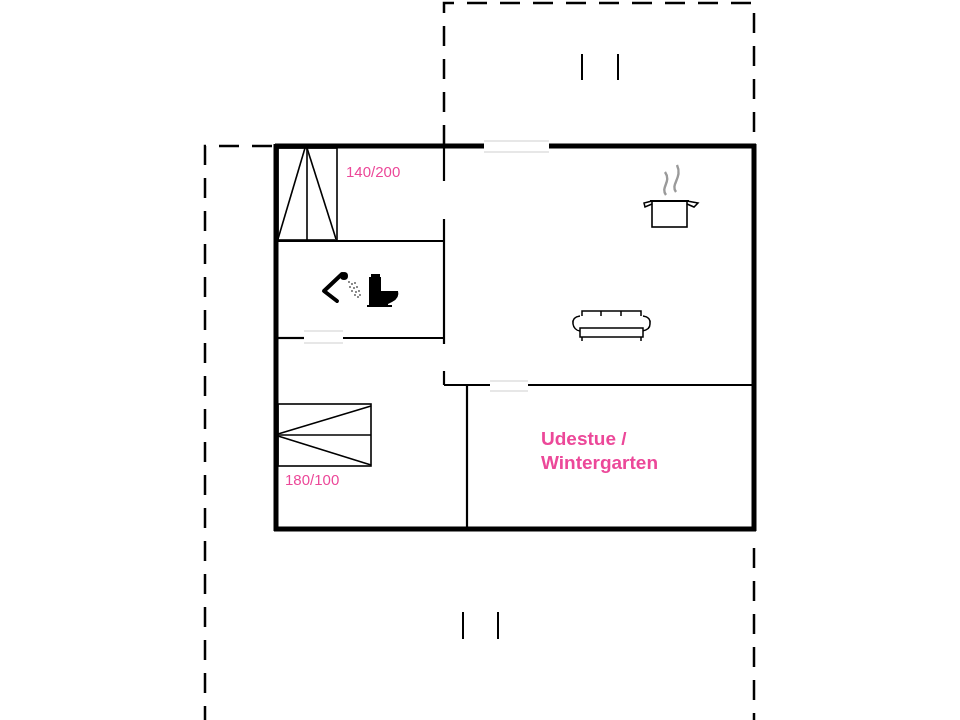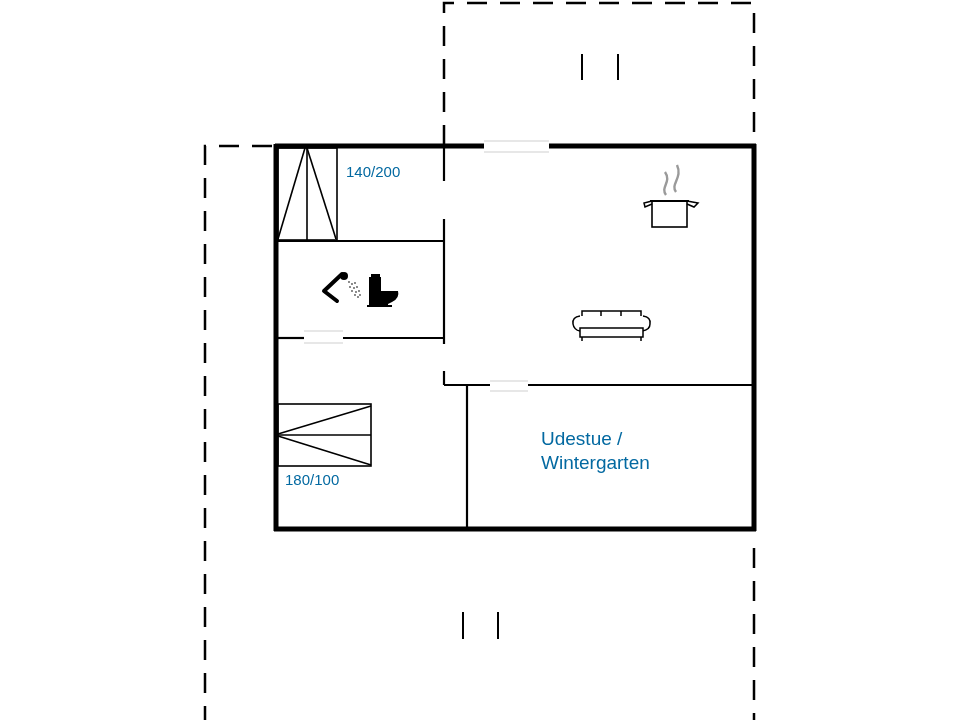--- a/index.html
+++ b/index.html
@@ -1,19 +1,19 @@
 <!DOCTYPE html>
 <html><head>
 <meta charset="utf-8">
 <style>
   html, body { margin: 0; padding: 0; background: #ffffff; }
   body { width: 960px; height: 720px; position: relative; overflow: hidden;
          font-family: "Liberation Sans", sans-serif; }
   svg.plan { position: absolute; left: 0; top: 0; }
-  .lbl { position: absolute; color: #0369a1; white-space: nowrap; font-family: "Liberation Sans", sans-serif; }
+  .lbl { position: absolute; color: #ec4899; white-space: nowrap; font-family: "Liberation Sans", sans-serif; }
   .bedlbl { font-size: 15px; }
   .roomlbl { font-size: 19px; line-height: 24px; }
 </style>
 </head>
 <body>
 
 <svg class="plan" width="960" height="720" viewBox="0 0 960 720" xmlns="http://www.w3.org/2000/svg">
 
   <g fill="none" stroke="#000" stroke-width="2.5" stroke-dasharray="20,13">
     <polyline points="444,145 444,3 754,3 754,145"></polyline>
@@ -123,16 +123,16 @@
     <line x1="621" y1="311" x2="621" y2="331"></line>
     <path d="M580,316 Q572,317 573,324 Q574,330 580,331 L642,331 Q650,330 650,324 Q651,317 643,316"></path>
     <rect x="580" y="328" width="63" height="9"></rect>
     <line x1="582" y1="337" x2="582" y2="341"></line>
     <line x1="641" y1="337" x2="641" y2="341"></line>
   </g>
 </svg>
 
 <div class="lbl bedlbl" style="left:346px; top:163px;">140/200</div>
 <div class="lbl bedlbl" style="left:285px; top:471px;">180/100</div>
-<div class="lbl roomlbl" style="left:541px; top:427px;">
+<div class="lbl roomlbl" style="left:541px; top:427px;font-weight:bold;">
   <div>Udestue /</div>
   <div>Wintergarten</div>
 </div>
 
 </body></html>

